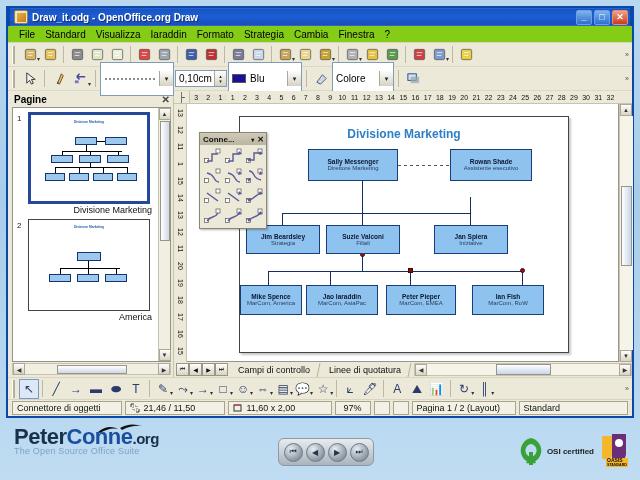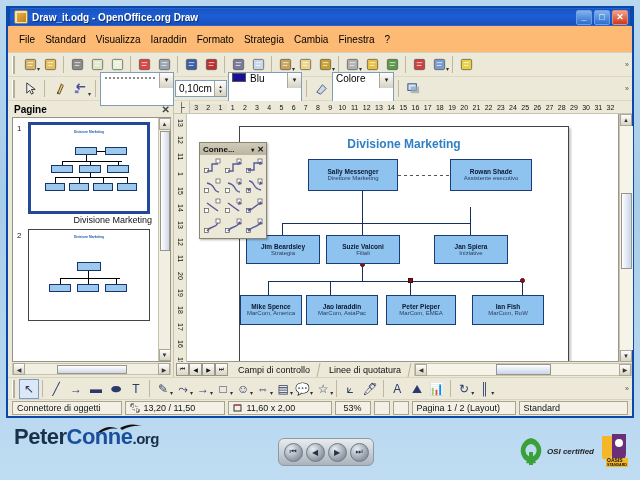--- a/index.html
+++ b/index.html
@@ -64,22 +64,22 @@
     font-size: 9px; color: #fff;
     display: flex; align-items: center; justify-content: center;
     background: linear-gradient(to bottom,#7fb4ed,#2f6ed0);
     line-height: 1;
     font-weight: bold;
   }
   .win-btn.close { background: linear-gradient(to bottom,#f5a08a,#cc3a18); border-color:#e08e76; }
 
   
   .menubar {
-    height: 27px;
-    background: #fdba74;
+    height: 17px;
+    background: #84cc16;
     display: flex; align-items: center;
     padding-left: 6px;
     border-bottom: 1px solid #d9d4bf;
   }
   .menu-item {
     font-size: 10px; color: #000;
     padding: 1px 5px;
     white-space: nowrap;
   }
 
@@ -109,21 +109,21 @@
   .tb-end { margin-left:auto; font-size:7px; color:#555; padding-right:3px;}
 
   
   .ic { width:15px; height:15px; display:block; }
 
   
   .combo {
     height: 34px;
     border: 1px solid #7f9db9;
     background: #fff;
-    display: flex; 
+    display: flex; align-items: center;
     font-size: 10px;
     padding-left: 3px;
     position: relative;
     flex: none;
   }
   .combo .drop {
     width: 14px; height: 15px;
     background: linear-gradient(to bottom,#fdfdfb,#d6d2c2);
     border-left: 1px solid #aca899;
     margin-left: auto;
@@ -668,20 +668,21 @@
                   <div class="mini-box" style="left:20px;top:54px;width:22px;height:8px;"></div>
                   <div class="mini-box" style="left:48px;top:54px;width:22px;height:8px;"></div>
                   <div class="mini-box" style="left:76px;top:54px;width:22px;height:8px;"></div>
                   <div class="mini-ln" style="left:59px;top:41px;width:1px;height:7px;"></div>
                   <div class="mini-ln" style="left:31px;top:48px;width:60px;height:1px;"></div>
                   <div class="mini-ln" style="left:31px;top:48px;width:1px;height:6px;"></div>
                   <div class="mini-ln" style="left:59px;top:48px;width:1px;height:6px;"></div>
                   <div class="mini-ln" style="left:87px;top:48px;width:1px;height:6px;"></div>
                 </div>
               </div>
+              <div class="thumb-cap">America</div>
             </div>
           </div>
         <div class="panel-vscroll">
           <div class="sbtn">▲</div>
           <div class="sthumb" style="height:120px"></div>
           <div style="flex:1"></div>
           <div class="sbtn">▼</div>
         </div>
       </div>
       <div class="panel-hscroll">
@@ -1003,59 +1004,60 @@
     <div class="tb-end">»</div>
   </div>
 
   <div class="statusbar">
     <div class="sfield" style="flex:1;max-width:215px">Connettore di oggetti</div>
     <div class="sfield" style="width:100px;gap:4px">
       <svg width="10" height="10" viewBox="0 0 10 10">
           <path d="M1 1 h3 M1 1 v3 M9 9 h-3 M9 9 v-3" stroke="#333" fill="none"></path>
           <rect x="3" y="3" width="4" height="4" fill="none" stroke="#666" stroke-dasharray="1 1"></rect>
         </svg>
-      <span>13,20 / 11,50</span>
+      <span>21,46 / 11,50</span>
     </div>
     <div class="sfield" style="width:104px;gap:4px">
       <svg width="10" height="10" viewBox="0 0 10 10">
           <rect x="1" y="2" width="7" height="6" fill="none" stroke="#333"></rect>
           <path d="M1 2 h7" stroke="#c33"></path>
         </svg>
       <span>11,60 x 2,00</span>
     </div>
-    <div class="sfield" style="width:36px;justify-content:center">53%</div>
+    <div class="sfield" style="width:36px;justify-content:center">97%</div>
     <div class="sfield" style="width:16px"></div>
     <div class="sfield" style="width:16px"></div>
     <div class="sfield" style="width:104px">Pagina 1 / 2 (Layout)</div>
     <div class="sfield" style="flex:1;min-width:50px">Standard</div>
   </div>
 </div>
 
 <div class="banner"></div>
 
 <svg class="gull" width="52" height="16" viewBox="0 0 52 16">
   <path d="M2 10 Q12 2 22 7 Q14 5 4 11 Z" fill="#111"></path>
   <path d="M24 6 Q34 0 46 4 Q36 3 26 8 Z" fill="#111"></path>
 </svg>
 
 <div class="oo-logo">
   <div class="w1">
     <span>Peter</span><span class="w2">Conne</span><span class="w3">.org</span>
   </div>
+  <div class="oo-sub">The Open Source Office Suite</div>
 </div>
 
 <div class="media-pod" id="media-pod">
     <div class="media-btn">⏮</div>
     <div class="media-btn">◀</div>
     <div class="media-btn">▶</div>
     <div class="media-btn">⏭</div>
   </div>
 
 <div class="cert">
-  <div style="display:flex;align-items:center;gap:3px;font-style:italic;">
+  <div style="display:flex;align-items:center;gap:3px;">
     <svg class="osi-mark" viewBox="0 0 26 30">
       <path d="M13 2 A10 10 0 1 0 18 27 L15 21 A6.5 6.5 0 1 1 13 8 A6.5 6.5 0 0 1 11 21 L8 27 A10 10 0 0 0 13 2 Z" fill="#3aa13a"></path>
       <rect x="11" y="16" width="4" height="13" fill="#3aa13a"></rect>
     </svg>
     <span class="cert-txt">OSI certified</span>
   </div>
   <div style="position:relative;width:32px;height:34px;">
     <svg viewBox="0 0 32 34" width="32" height="34">
       <path d="M4 4 h10 v18 a6 6 0 0 1 -10 4 Z" fill="#f5b72a"></path>
       <path d="M14 2 h14 v20 a8 8 0 0 1 -14 5 Z" fill="#6b2f7a"></path>

